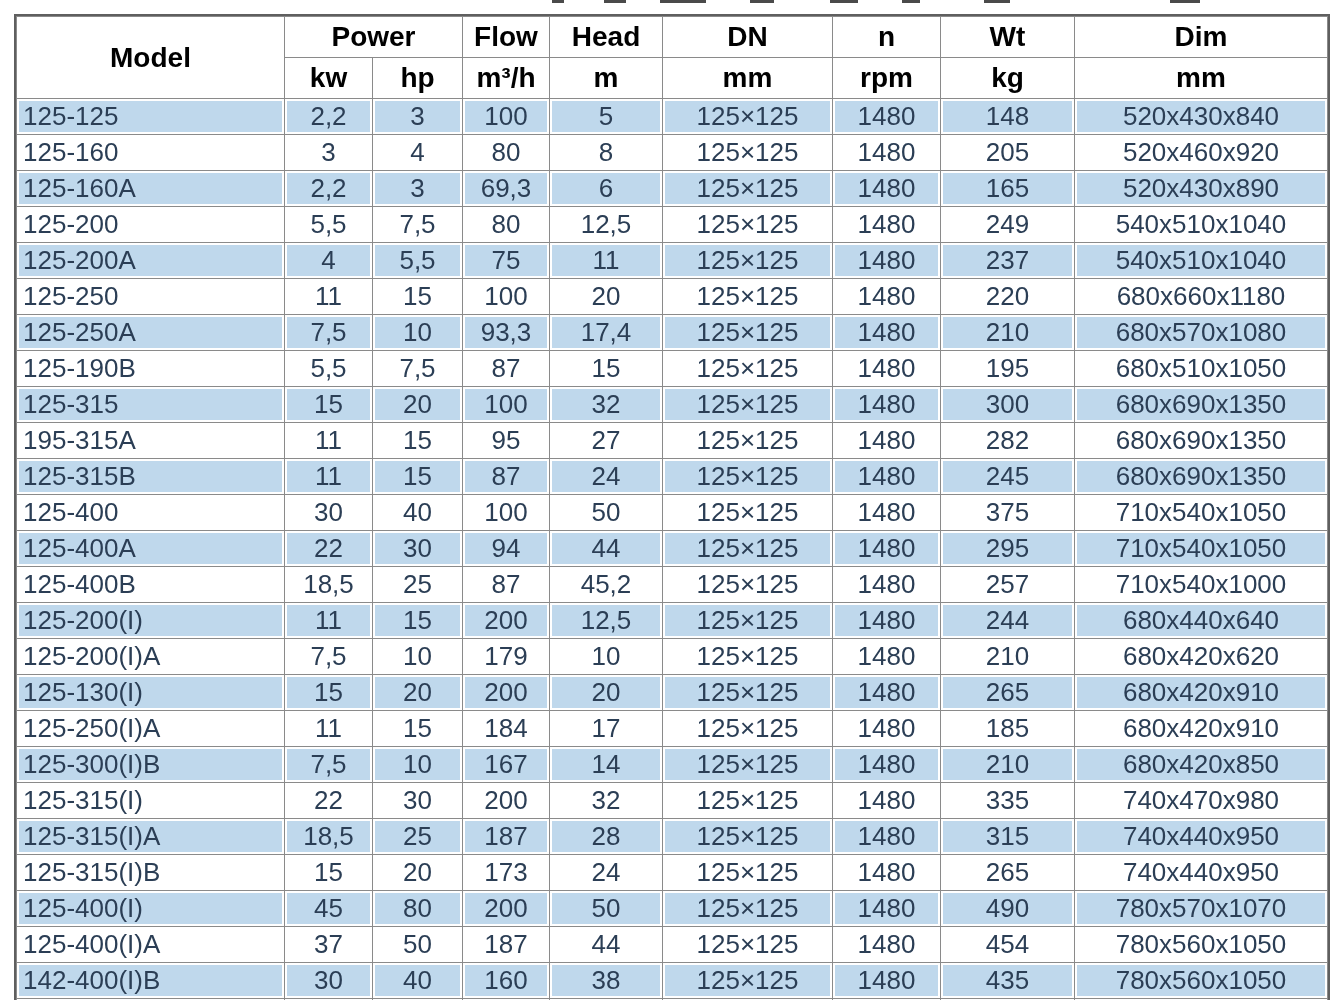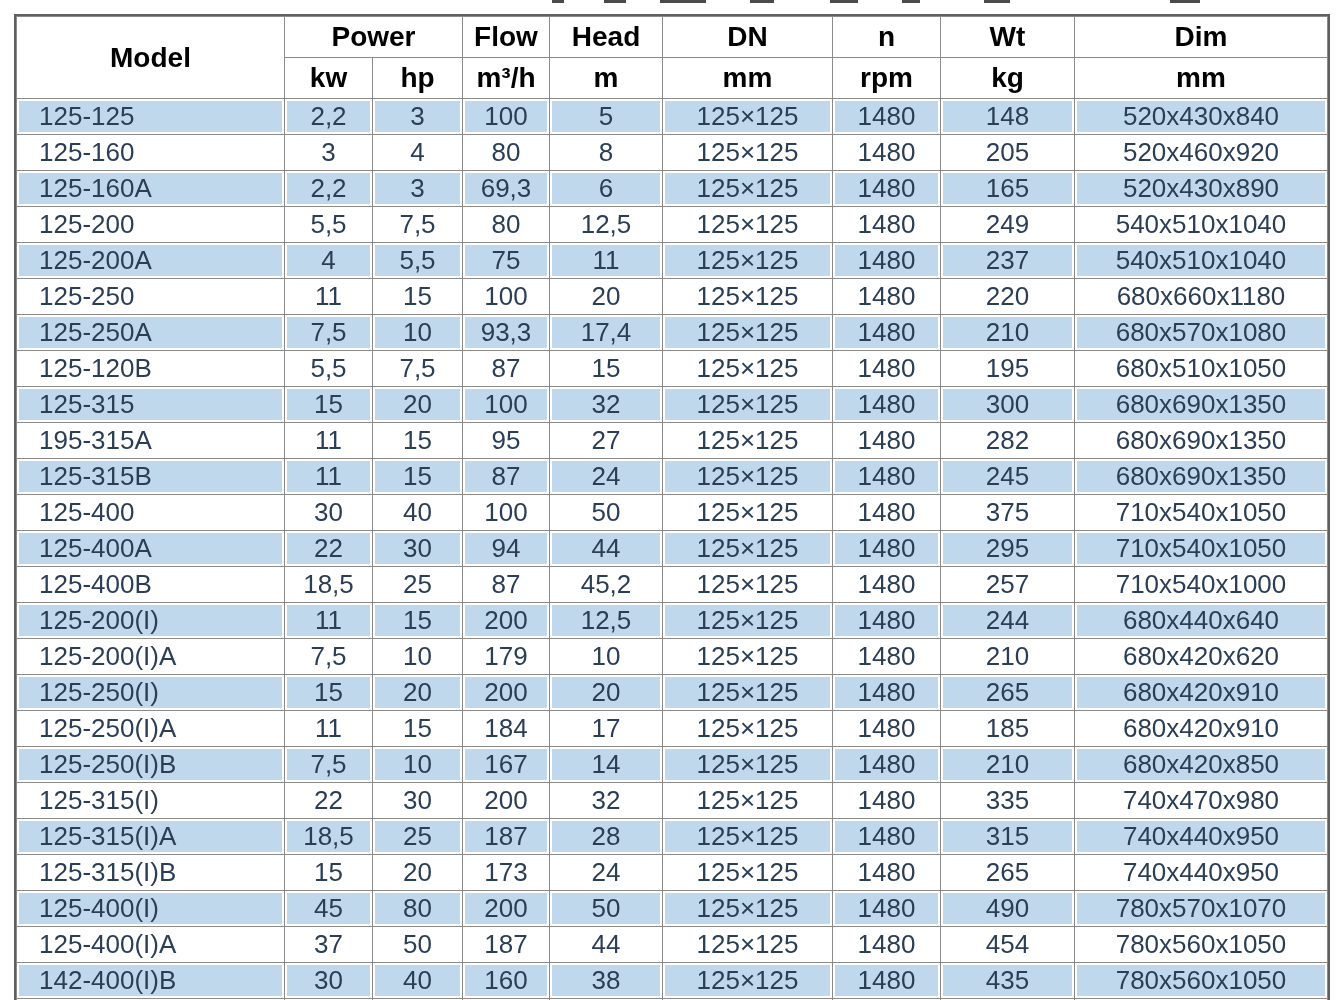--- a/index.html
+++ b/index.html
@@ -63,21 +63,21 @@
     font-size: 26px;
     color: #2b3e55;
     text-align: center;
     vertical-align: middle;
   }
 
   tbody tr.alt td { background: #bfd8ec; }
 
   tbody td.model-cell {
     text-align: left;
-    padding-left: 20px;
+    padding-left: 4px;
   }
 
   tbody tr.partial-row td { height: 26px; background: #ffffff; }
 </style>
 </head>
 <body>
 
 <div class="crop-remnants">
   <i class="rm1"></i>
     <i class="rm2"></i>
@@ -195,21 +195,21 @@
         <td>7,5</td>
         <td>10</td>
         <td>93,3</td>
         <td>17,4</td>
         <td>125×125</td>
         <td>1480</td>
         <td>210</td>
         <td>680x570x1080</td>
       </tr>
       <tr>
-        <td class="model-cell">125-120B</td>
+        <td class="model-cell">125-190B</td>
         <td>5,5</td>
         <td>7,5</td>
         <td>87</td>
         <td>15</td>
         <td>125×125</td>
         <td>1480</td>
         <td>195</td>
         <td>680x510x1050</td>
       </tr>
       <tr class="alt">
@@ -294,21 +294,21 @@
         <td>7,5</td>
         <td>10</td>
         <td>179</td>
         <td>10</td>
         <td>125×125</td>
         <td>1480</td>
         <td>210</td>
         <td>680x420x620</td>
       </tr>
       <tr class="alt">
-        <td class="model-cell">125-250(I)</td>
+        <td class="model-cell">125-130(I)</td>
         <td>15</td>
         <td>20</td>
         <td>200</td>
         <td>20</td>
         <td>125×125</td>
         <td>1480</td>
         <td>265</td>
         <td>680x420x910</td>
       </tr>
       <tr>
@@ -316,21 +316,21 @@
         <td>11</td>
         <td>15</td>
         <td>184</td>
         <td>17</td>
         <td>125×125</td>
         <td>1480</td>
         <td>185</td>
         <td>680x420x910</td>
       </tr>
       <tr class="alt">
-        <td class="model-cell">125-250(I)B</td>
+        <td class="model-cell">125-300(I)B</td>
         <td>7,5</td>
         <td>10</td>
         <td>167</td>
         <td>14</td>
         <td>125×125</td>
         <td>1480</td>
         <td>210</td>
         <td>680x420x850</td>
       </tr>
       <tr>

